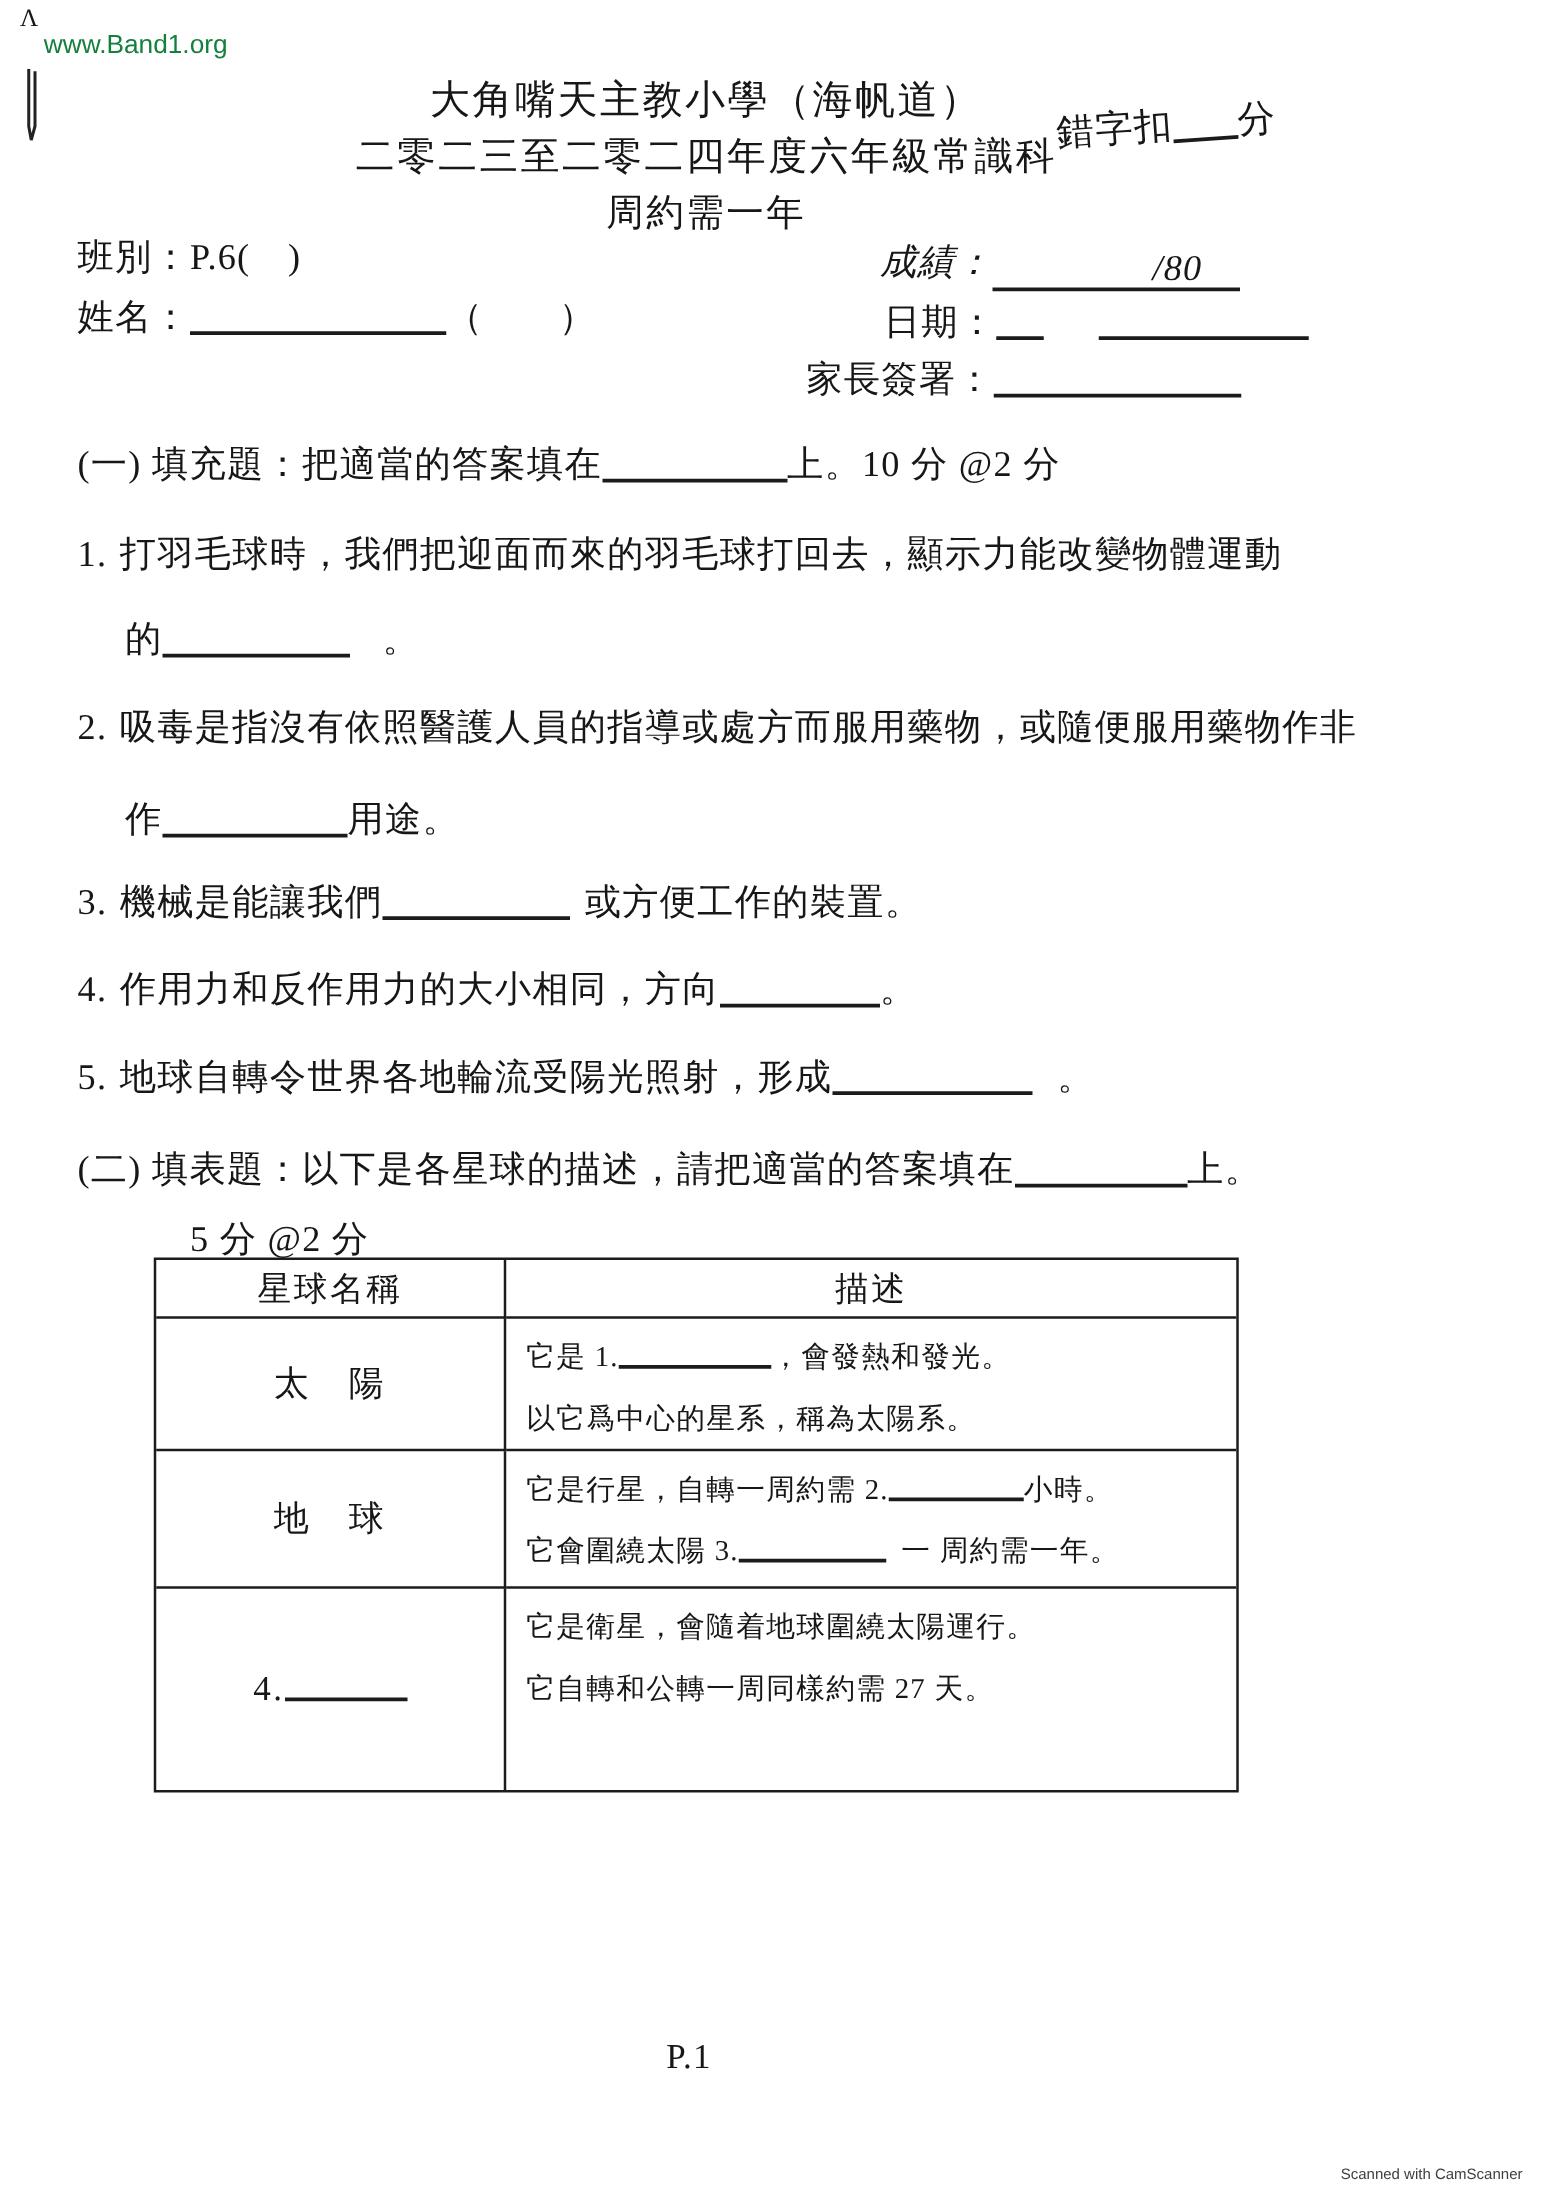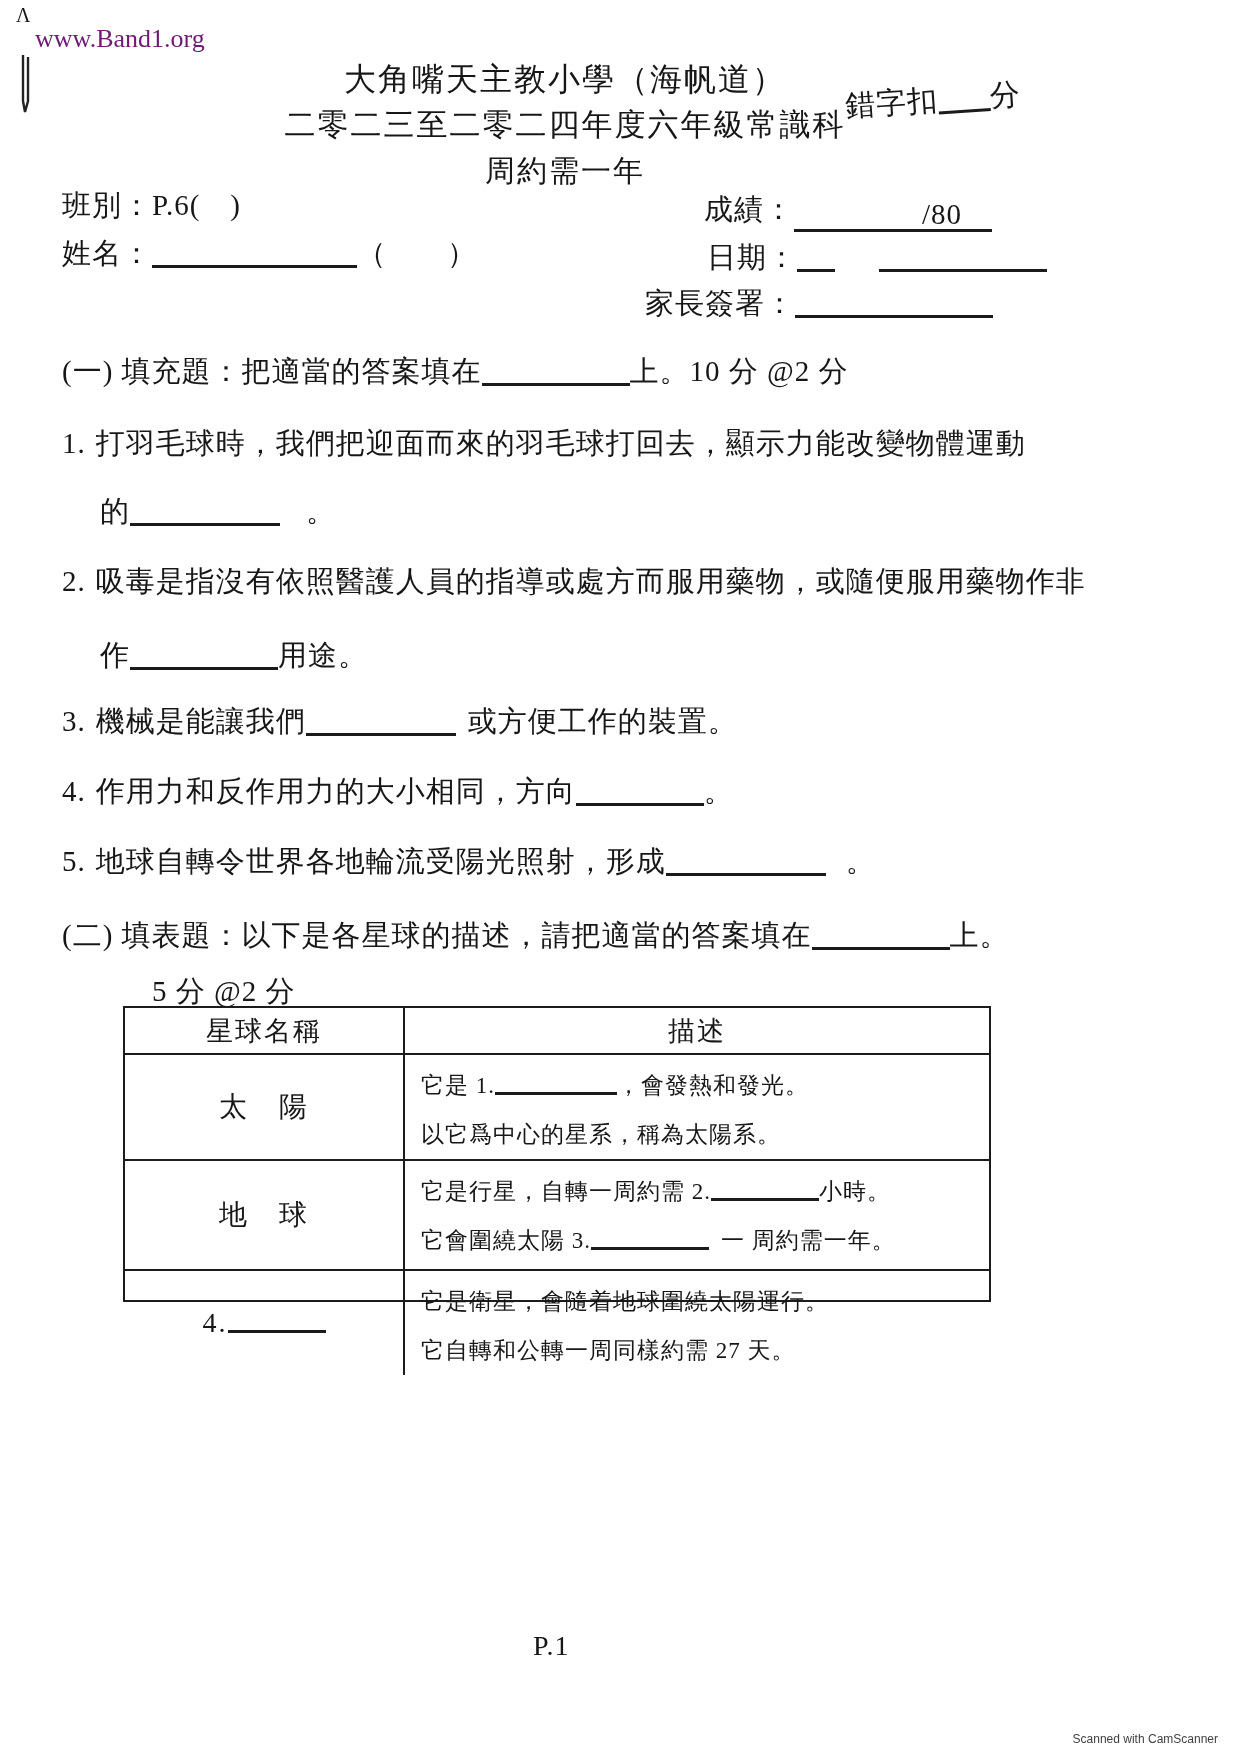--- a/index.html
+++ b/index.html
@@ -12,22 +12,22 @@
     overflow:hidden;
   }
   .abs{position:absolute;white-space:nowrap;}
   .blank{
     display:inline-block;
     height:16px;
     border-bottom:3px solid #1b1b1b;
     vertical-align:-5px;
   }
   .watermark{
-    font-family:Liberation Serif, serif;
-    font-size:26px;color:#701a75;
+    font-family:Liberation Sans, sans-serif;
+    font-size:21px;color:#15803d;
   }
   .title-block{left:0;top:56px;width:1130px;text-align:center;letter-spacing:2px;}
   .title-line1{font-size:32px;line-height:46px;}
   .title-line2{font-size:31px;line-height:46px;}
   .title-line3{font-size:30px;line-height:46px;}
   .penalty{font-size:30px;transform:rotate(-4deg);letter-spacing:1px;}
   .info{font-size:29px;letter-spacing:1px;}
   .score-blank{
     display:inline-block;
     border-bottom:3px solid #1b1b1b;
@@ -38,21 +38,21 @@
     line-height:1;
     font-size:29px;
   }
   .qline,.heading{font-size:29px;letter-spacing:1px;}
   .gap26{margin-left:26px;}
   .gap12{margin-left:12px;}
   .gap20{margin-left:20px;}
   .gap44{margin-left:44px;}
   .qnum{margin-right:10px;}
   .table{
-    left:123px;top:1006px;width:868px;height:296px;
+    left:123px;top:1006px;width:868px;height:428px;
     border:2.5px solid #1c1c1c;
     box-sizing:border-box;
     display:grid;
     grid-template-columns:280px 1fr;
     grid-template-rows:47px 106px 110px 1fr;
   }
   .cell{border-right:2px solid #1c1c1c;border-bottom:2px solid #1c1c1c;box-sizing:border-box;}
   .cell.last-col{border-right:none;}
   .cell.last-row{border-bottom:none;}
   .cell-center{display:flex;align-items:center;justify-content:center;font-size:28px;letter-spacing:2px;}
@@ -85,21 +85,21 @@
     <div class="title-line3">周約需一年</div>
   </div>
 
   <div class="abs penalty" style="left:845px;top:80px;">
     <span>錯字扣</span><span class="blank" style="width:52px;"></span><span>分</span>
   </div>
 
   <div class="abs info" style="left:62px;top:186px;">
     <span>班別：</span><span>P.6(　)</span>
   </div>
-  <div class="abs info" style="left:704px;top:190px;">
+  <div class="abs info" style="left:704px;top:190px;font-style:italic;">
     <span>成績：</span><span class="score-blank" style="width:198px;"><span>/80</span></span>
   </div>
 
   <div class="abs info" style="left:707px;top:238px;">
     <span>日期：</span><span class="blank" style="width:38px;"></span><span class="blank gap44" style="width:168px;"></span>
   </div>
   <div class="abs info" style="left:62px;top:234px;">
     <span>姓名：</span><span class="blank" style="width:205px;"></span><span>（　　）</span>
   </div>
 

